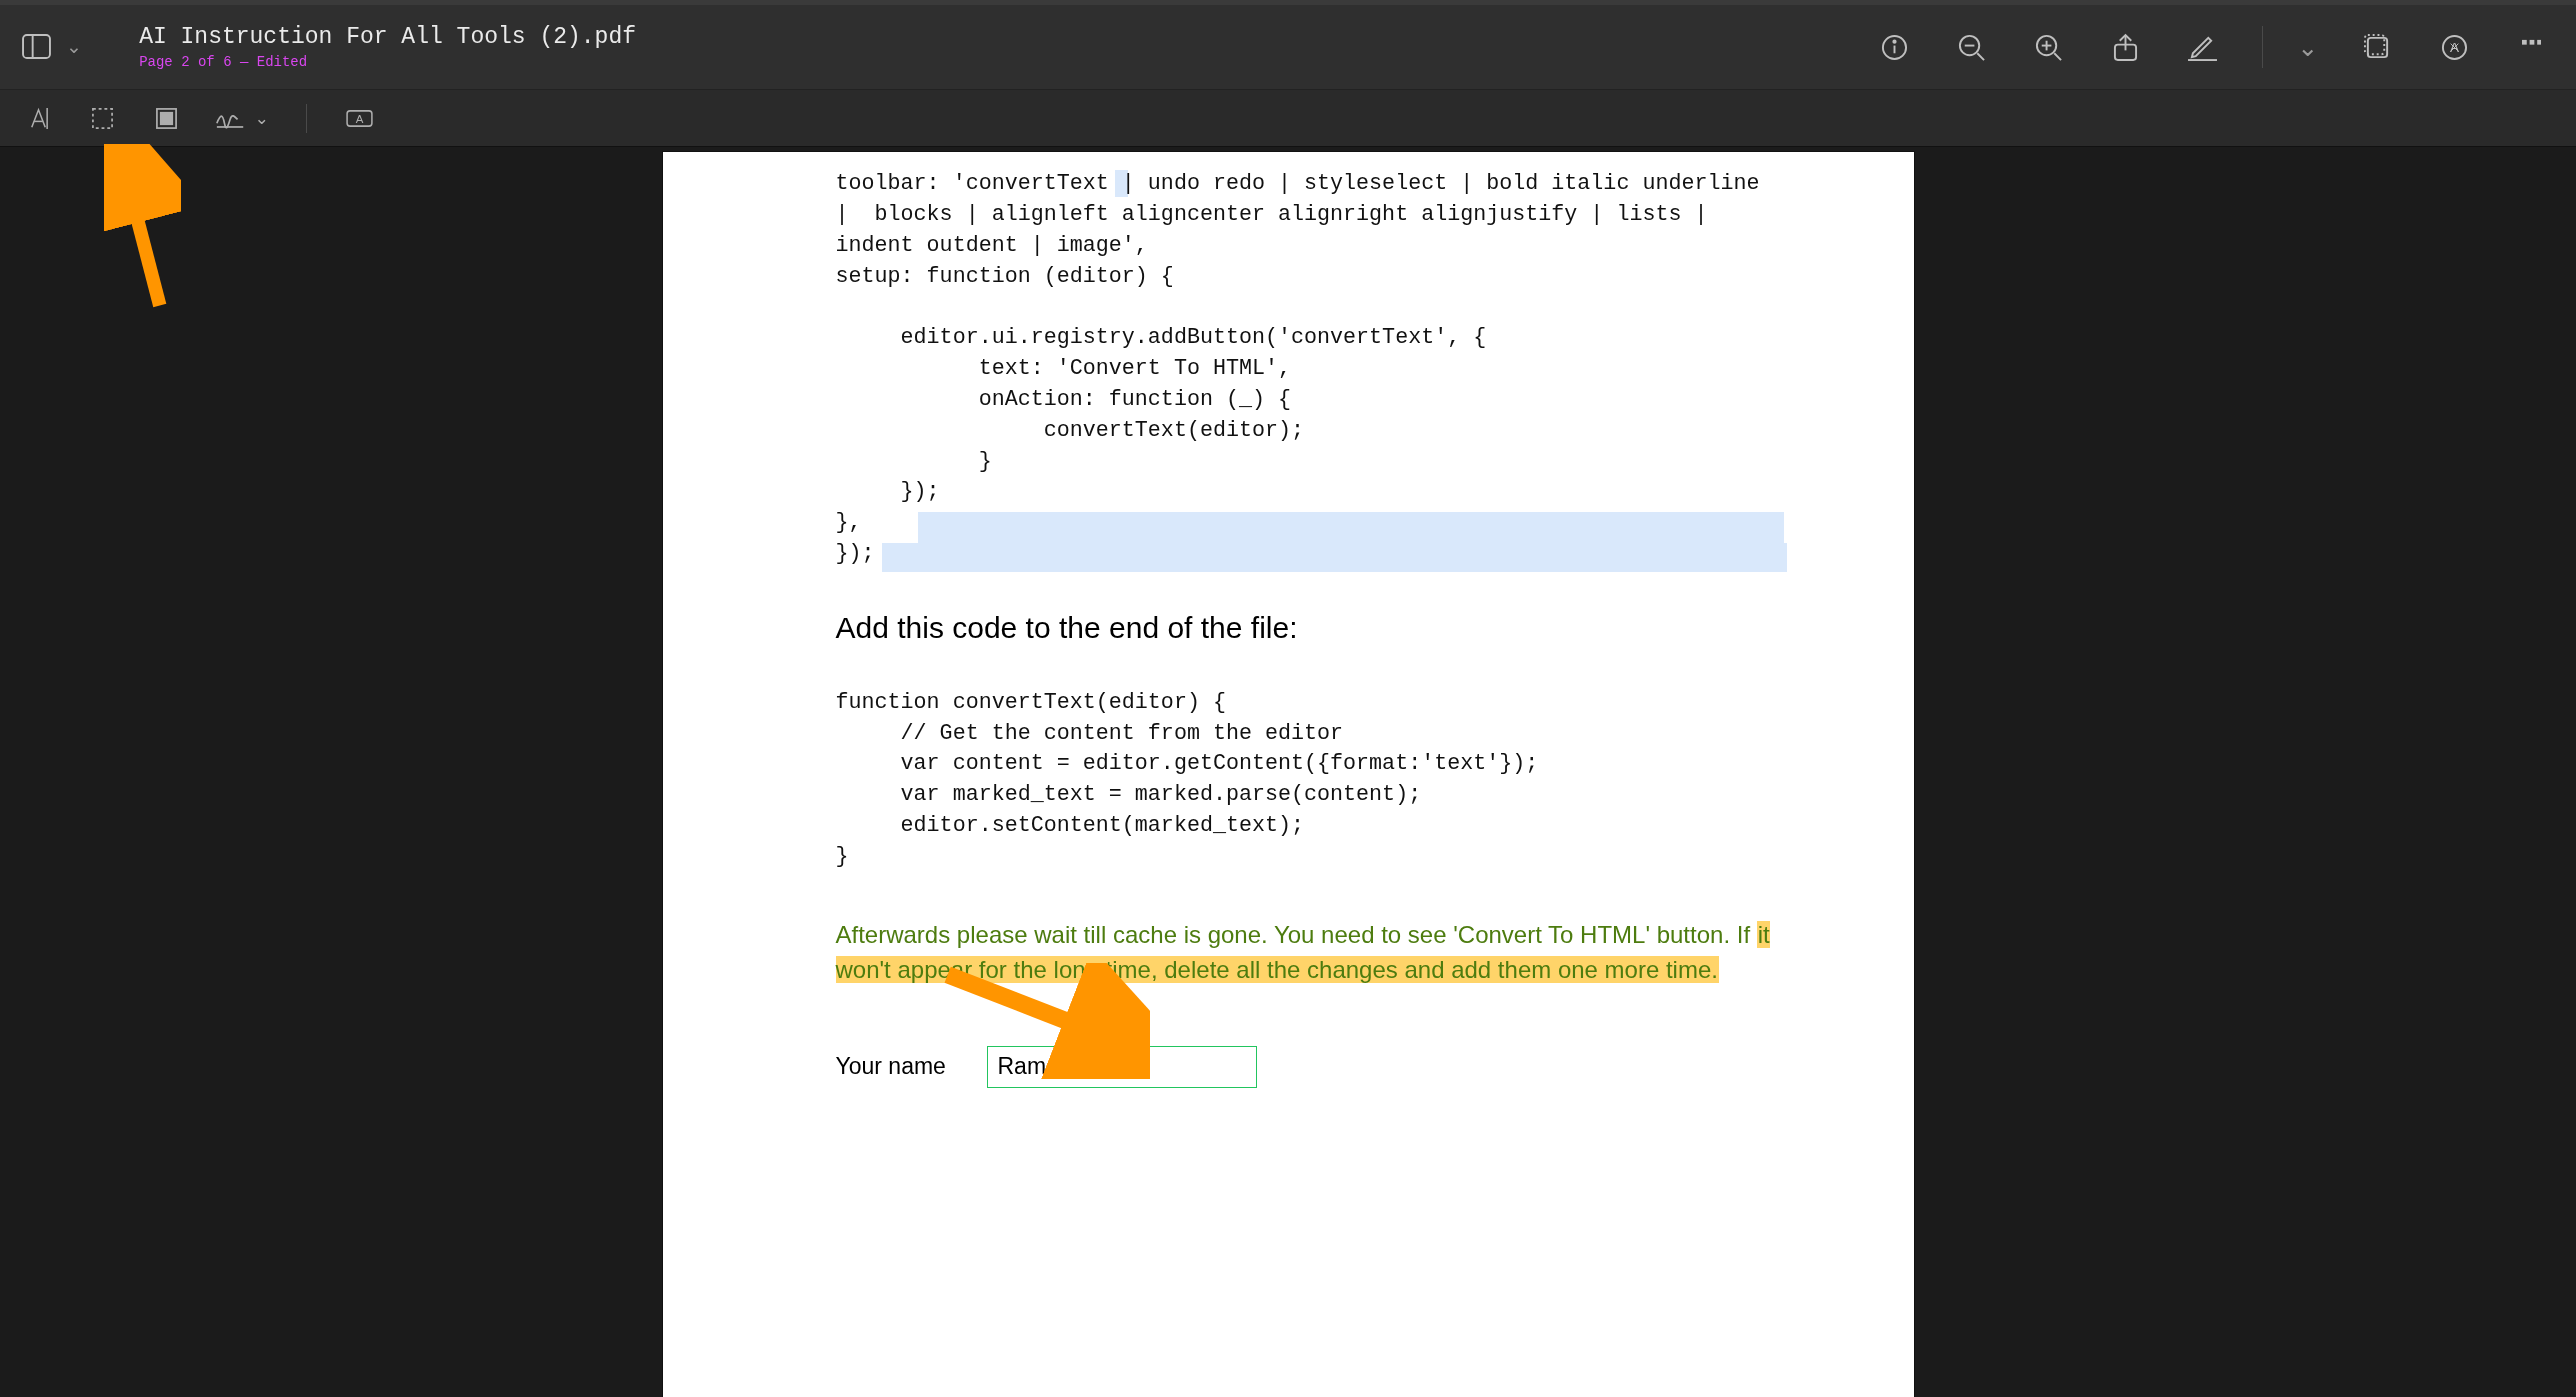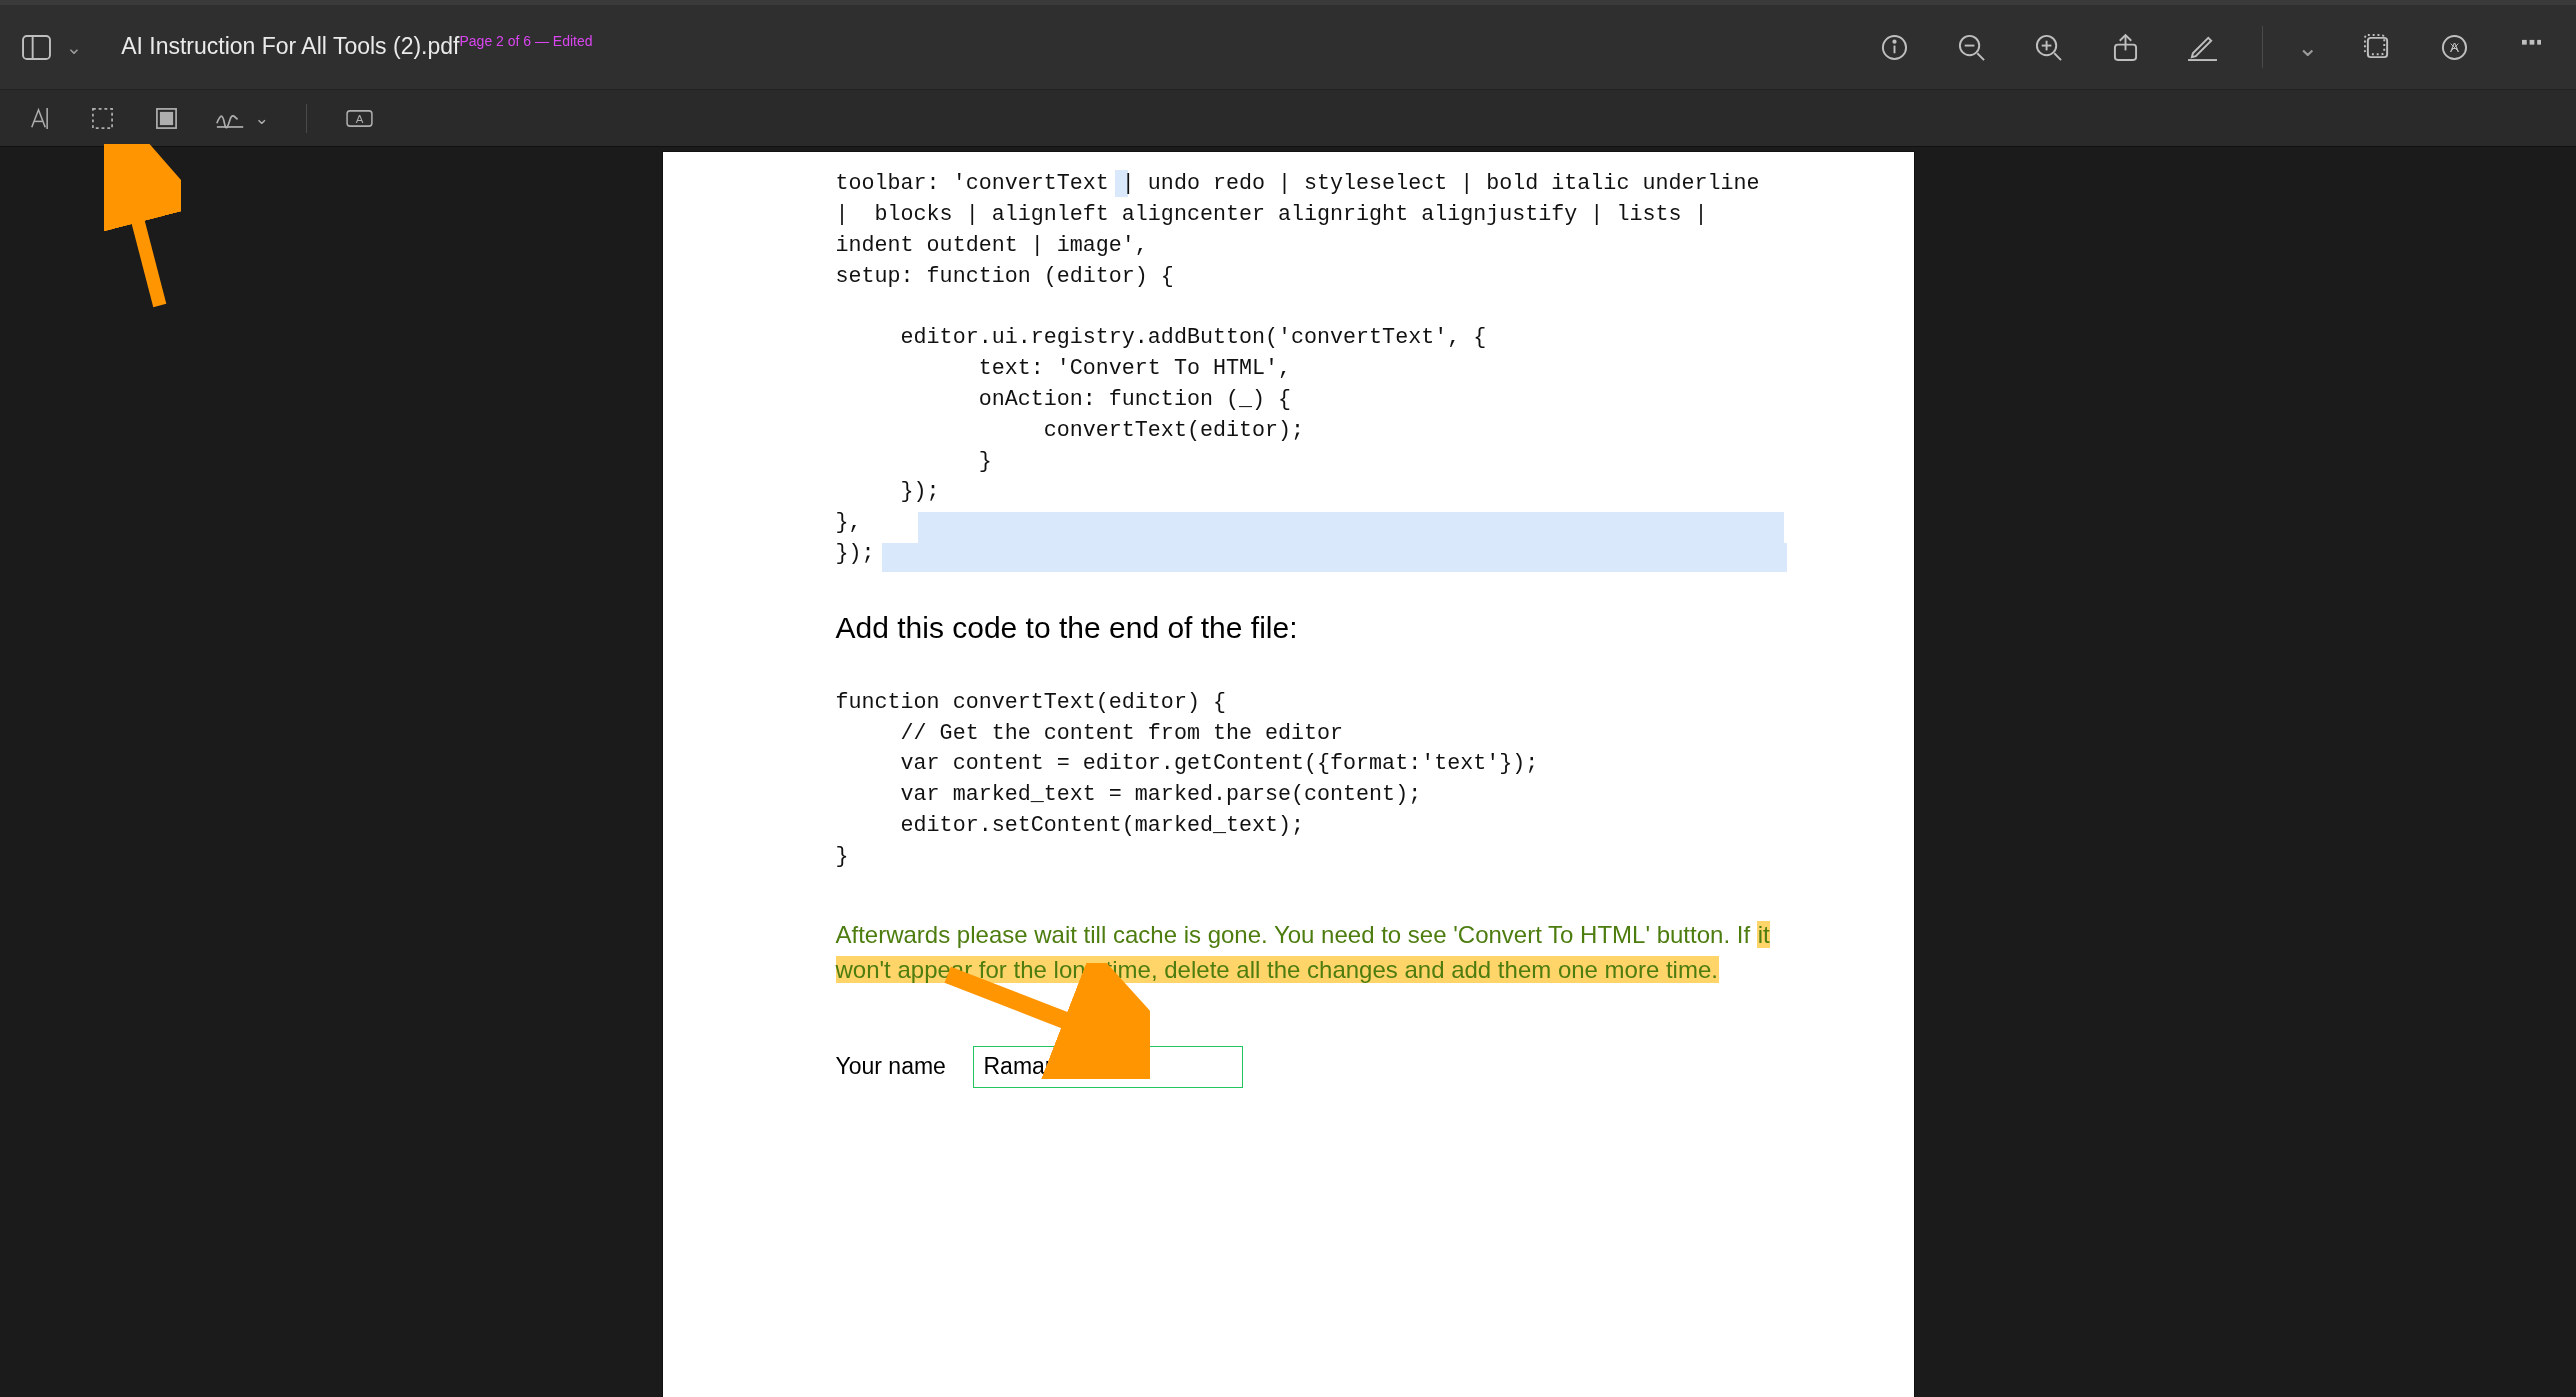--- a/index.html
+++ b/index.html
@@ -25,21 +25,21 @@
     align-items: center;
     padding: 0 17.3px;
   }
   .tb-left { display: flex; align-items: center; gap: 17.3px; }
   .sidebar-btn {
     width: 39px; height: 39px;
     display: flex; align-items: center; justify-content: center;
     color: #bfbfbf;
   }
   .chevron-small { color: #9a9a9a; font-size: 19px; margin-left: -7.7px; }
-  .title-block { display: flex; flex-direction: row; margin-left: 22px; line-height: 1.3; }
+  .title-block { display: flex; flex-direction: column; margin-left: 40px; line-height: 1.3; font-family: Liberation Mono, monospace; }
   .doc-title { color: #eaeaea; font-size: 23px; font-weight: 500; }
   .doc-sub { color: #d946ef; font-size: 14px; }
   .tb-right { margin-left: auto; display: flex; align-items: center; gap: 42px; padding-right: 15.4px; }
   .tb-icon {
     width: 35px; height: 35px; color: #bfbfbf;
     display: flex; align-items: center; justify-content: center;
   }
   .tb-divider { width: 1px; height: 42px; background: #4a4a4a; }
   .markup-bar {
     height: 58px;
@@ -92,21 +92,21 @@
   .para2 {
     font-size: 24px;
     line-height: 1.48;
     color: #4d7c0f;
     font-weight: 500;
     margin-top: 44px;
     max-width: 963px;
   }
   .hl { background: #ffd469; padding: 0 1px; }
   .form-row {
-    display: flex; align-items: center; gap: 27px;
+    display: flex; align-items: center; gap: 41px;
     margin-top: 58px;
   }
   .form-label { font-size: 23px; color: #000; }
   .form-input {
     width: 270px; height: 42px;
     border: 1px solid #22c55e;
     font-size: 23px;
     padding: 3.9px 9.6px;
     color: #000;
   }

